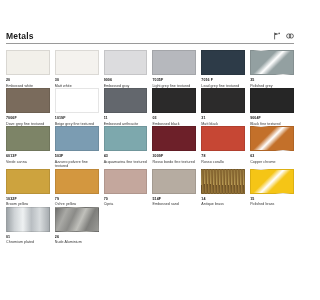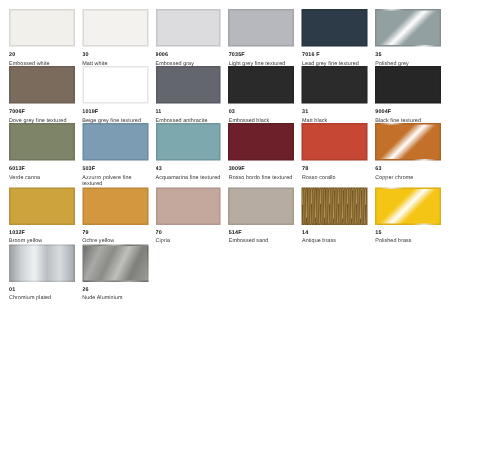--- a/index.html
+++ b/index.html
@@ -46,20 +46,38 @@
   .name {
     font-size: 3.6px; color: #333; line-height: 4.6px;
     margin-top: 0.5px; letter-spacing: 0.05px;
   }
 </style>
 </head>
 <body>
 
 <div class="page">
 
+  <div class="header">
+    <div class="title">Metals</div>
+    <div class="header-icons">
+      <span class="hicon">
+        <svg viewBox="0 0 8 8" width="8" height="8">
+          <path d="M1.6 0.6 V7.4" stroke="#2a2a2a" stroke-width="0.7" fill="none"></path>
+          <path d="M2.1 0.9 L5.6 1.9 L2.1 3.1 Z" fill="#2a2a2a"></path>
+          <path d="M6.2 0.6 L6.2 2.2 M5.4 1.4 L7.0 1.4" stroke="#2a2a2a" stroke-width="0.6"></path>
+        </svg>
+      </span>
+      <span class="hicon">
+        <svg viewBox="0 0 8 8" width="8" height="8">
+          <circle cx="2.7" cy="4" r="2.1" stroke="#2a2a2a" stroke-width="0.7" fill="none"></circle>
+          <circle cx="5.3" cy="4" r="2.1" stroke="#2a2a2a" stroke-width="0.7" fill="none"></circle>
+        </svg>
+      </span>
+    </div>
+  </div>
 
   <div class="grid" id="grid">
       <div class="cell">
         <div class="swatch" style="background: rgb(242, 240, 234);"></div>
         <div class="code">20</div>
         <div class="name">Embossed white</div>
       </div>
       <div class="cell">
         <div class="swatch" style="background: rgb(244, 242, 238);"></div>
         <div class="code">30</div>

